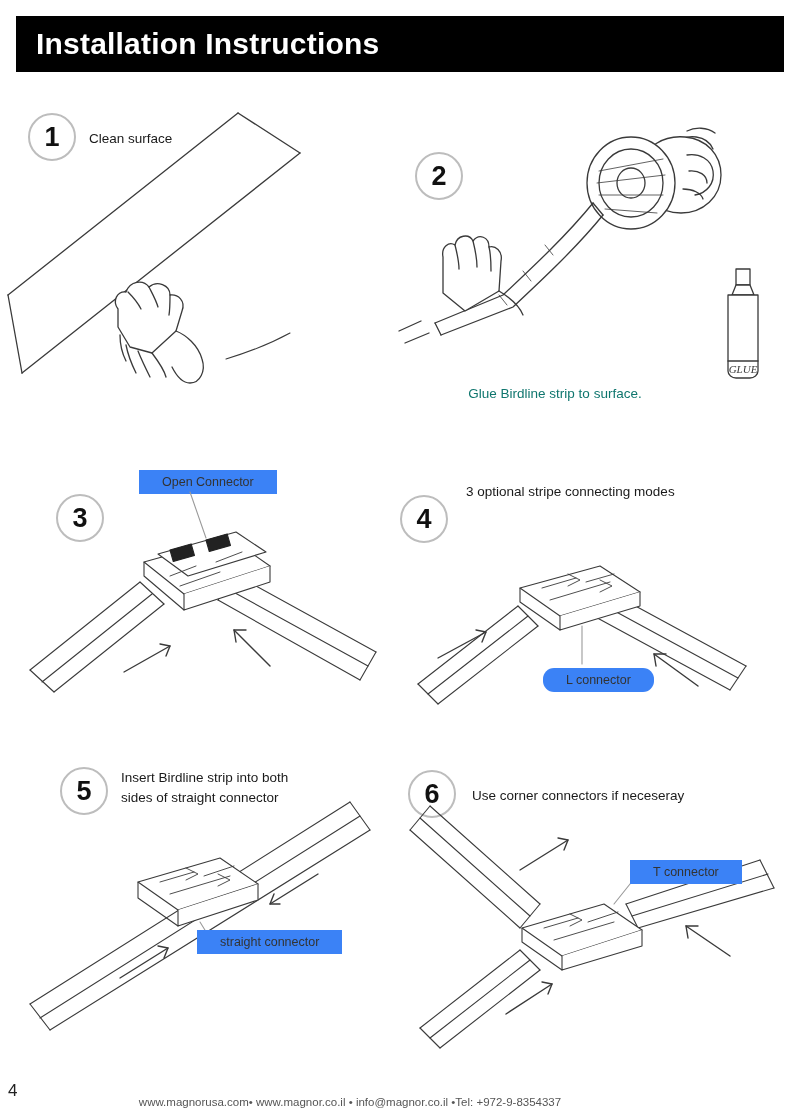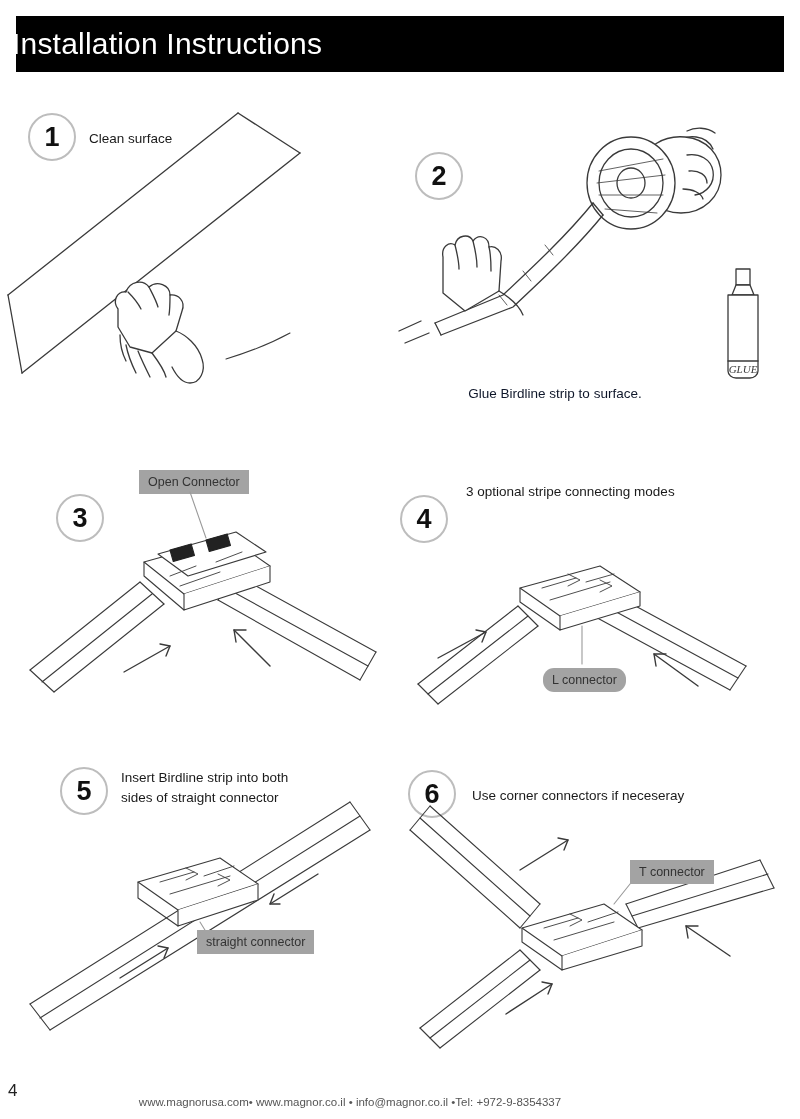--- a/index.html
+++ b/index.html
@@ -20,24 +20,24 @@
   .header-bar {
     position: absolute;
     left: 16px;
     top: 16px;
     width: 768px;
     height: 56px;
     background: #000000;
   }
   .header-title {
     position: absolute;
-    left: 12px;
+    left: 36px;
     top: 24px;
     font-size: 30px;
-    font-weight: 400;
+    font-weight: 700;
     color: #ffffff;
     letter-spacing: 0.2px;
     line-height: 40px;
   }
 
   
   .step-badge {
     position: absolute;
     width: 48px;
     height: 48px;
@@ -58,33 +58,33 @@
     font-size: 13.5px;
     color: #1a1a1a;
     line-height: 20px;
   }
 
   .center-caption {
     position: absolute;
     text-align: center;
     font-size: 13.5px;
     line-height: 21px;
-    color: #0f172a;
+    color: #0f766e;
   }
   .center-caption .warn {
     font-weight: 700;
   }
 
   
   .callout {
     position: absolute;
-    background: #a3a3a3;
+    background: #3b82f6;
     color: #333333;
     font-size: 12.5px;
-    padding: 5px 9px;
+    padding: 5px 23px;
     box-sizing: border-box;
     white-space: nowrap;
   }
 
   
   .illus {
     position: absolute;
   }
   .illus svg {
     display: block;

